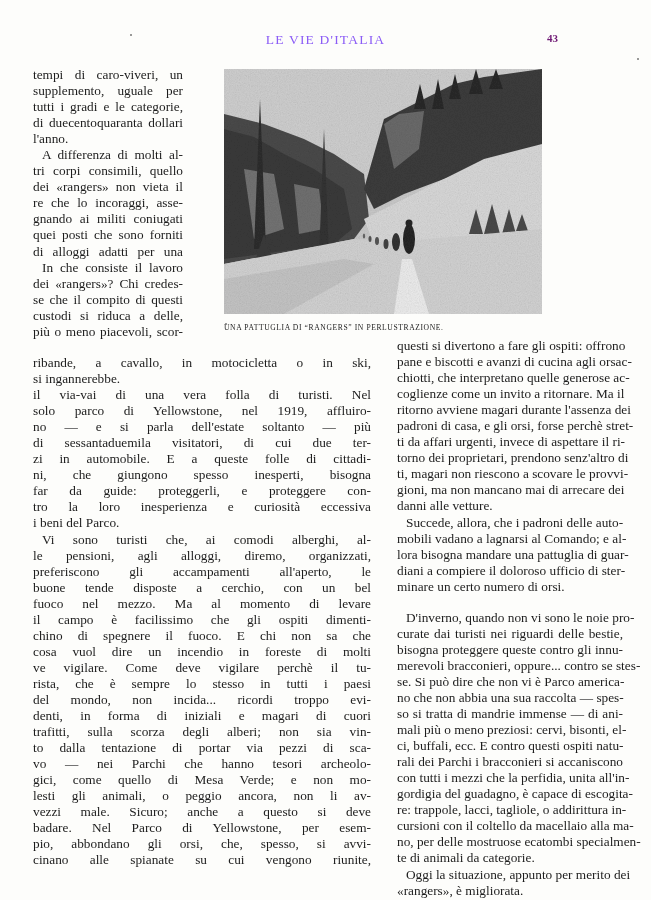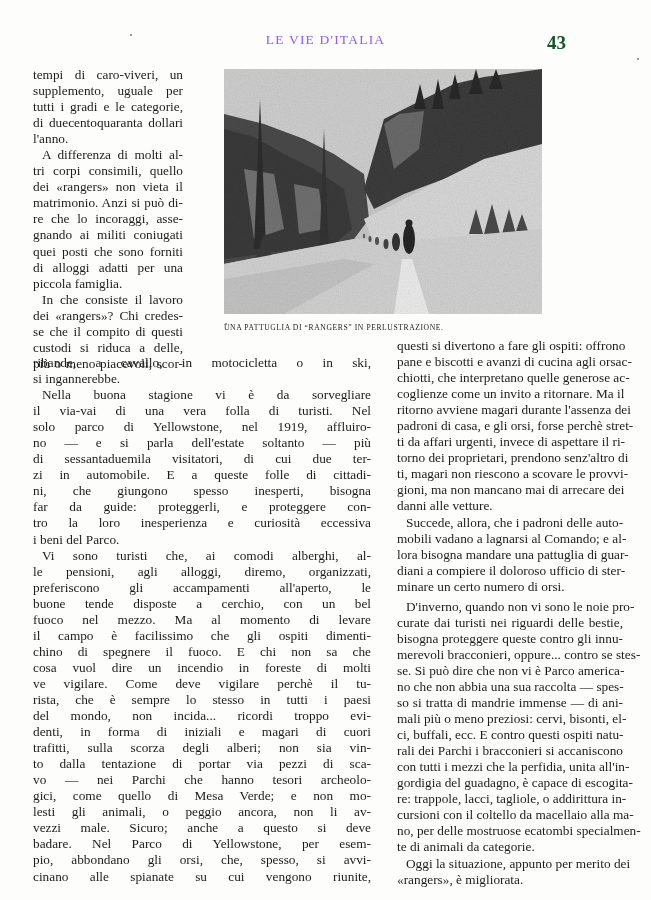--- a/index.html
+++ b/index.html
@@ -7,21 +7,21 @@
     width: 651px; height: 900px; overflow: hidden;
     background: #fdfdfb; position: relative;
     font-family: "Liberation Serif", "DejaVu Serif", serif;
     color: #1c1c1c;
   }
   .header-title {
     position: absolute; top: 32px; left: 0; width: 651px; text-align: center;
     font-size: 13.5px; letter-spacing: 1.2px; color: #8b5cf6;
   }
   .page-number {
-    position: absolute; top: 32px; left: 547px; font-size: 19px; font-weight: bold; color: #14532d;
+    position: absolute; top: 32px; left: 547px; font-size: 11px; font-weight: bold; color: #701a75;
   }
   .col {
     position: absolute; font-size: 13.3px; line-height: 16.05px;
     text-align: justify;
   }
   .line { display: block; white-space: nowrap; text-align-last: justify; }
   .line.last { text-align-last: left; }
   .col-left-top { left: 33px; top: 67px; width: 150px; }
   .col-left-bottom { left: 33px; top: 355px; width: 338px; }
   .col-right { left: 397px; top: 338px; width: 226px; }
@@ -46,26 +46,24 @@
 
 <div class="col col-left-top">
   <span class="line">tempi di caro-viveri, un</span>
   <span class="line">supplemento, uguale per</span>
   <span class="line">tutti i gradi e le categorie,</span>
   <span class="line">di duecentoquaranta dollari</span>
   <span class="line last">l'anno.</span>
   <span class="line" style="padding-left:9px">A differenza di molti al-</span>
   <span class="line">tri corpi consimili, quello</span>
   <span class="line">dei «rangers» non vieta il</span>
-  <span class="line">matrimonio. Anzi si può di-</span>
   <span class="line">re che lo incoraggi, asse-</span>
   <span class="line">gnando ai militi coniugati</span>
   <span class="line">quei posti che sono forniti</span>
   <span class="line">di alloggi adatti per una</span>
-  <span class="line last">piccola famiglia.</span>
   <span class="line" style="padding-left:9px">In che consiste il lavoro</span>
   <span class="line">dei «rangers»? Chi credes-</span>
   <span class="line">se che il compito di questi</span>
   <span class="line">custodi si riduca a delle,</span>
   <span class="line">più o meno piacevoli, scor-</span>
 </div>
 
 <div class="photo">
   <svg width="318" height="245" viewBox="0 0 318 245">
     <defs>
@@ -115,21 +113,20 @@
       <ellipse cx="140" cy="167" rx="1.2" ry="2.5" fill="#666"></ellipse>
     </g>
   </svg>
 </div>
 
 <div class="caption">UNA PATTUGLIA DI “RANGERS” IN PERLUSTRAZIONE.</div>
 
 <div class="col col-left-bottom">
   <span class="line">ribande, a cavallo, in motocicletta o in ski,</span>
   <span class="line last">si ingannerebbe.</span>
-  <span class="line" style="padding-left:9px">Nella buona stagione vi è da sorvegliare</span>
   <span class="line">il via-vai di una vera folla di turisti. Nel</span>
   <span class="line">solo parco di Yellowstone, nel 1919, affluiro-</span>
   <span class="line">no — e si parla dell'estate soltanto — più</span>
   <span class="line">di sessantaduemila visitatori, di cui due ter-</span>
   <span class="line">zi in automobile. E a queste folle di cittadi-</span>
   <span class="line">ni, che giungono spesso inesperti, bisogna</span>
   <span class="line">far da guide: proteggerli, e proteggere con-</span>
   <span class="line">tro la loro inesperienza e curiosità eccessiva</span>
   <span class="line last">i beni del Parco.</span>
   <span class="line" style="padding-left:9px">Vi sono turisti che, ai comodi alberghi, al-</span>
@@ -166,21 +163,21 @@
   <span class="line">ti da affari urgenti, invece di aspettare il ri-</span>
   <span class="line">torno dei proprietari, prendono senz'altro di</span>
   <span class="line">ti, magari non riescono a scovare le provvi-</span>
   <span class="line">gioni, ma non mancano mai di arrecare dei</span>
   <span class="line last">danni alle vetture.</span>
   <span class="line" style="padding-left:9px">Succede, allora, che i padroni delle auto-</span>
   <span class="line">mobili vadano a lagnarsi al Comando; e al-</span>
   <span class="line">lora bisogna mandare una pattuglia di guar-</span>
   <span class="line">diani a compiere il doloroso ufficio di ster-</span>
   <span class="line last">minare un certo numero di orsi.</span>
-  <span class="line" style="padding-left:9px; margin-top:4px">D'inverno, quando non vi sono le noie pro-</span>
+  <span class="line" style="padding-left:9px; margin-top:15px">D'inverno, quando non vi sono le noie pro-</span>
   <span class="line">curate dai turisti nei riguardi delle bestie,</span>
   <span class="line">bisogna proteggere queste contro gli innu-</span>
   <span class="line">merevoli bracconieri, oppure... contro se stes-</span>
   <span class="line">se. Si può dire che non vi è Parco america-</span>
   <span class="line">no che non abbia una sua raccolta — spes-</span>
   <span class="line">so si tratta di mandrie immense — di ani-</span>
   <span class="line">mali più o meno preziosi: cervi, bisonti, el-</span>
   <span class="line">ci, buffali, ecc. E contro questi ospiti natu-</span>
   <span class="line">rali dei Parchi i bracconieri si accaniscono</span>
   <span class="line">con tutti i mezzi che la perfidia, unita all'in-</span>

